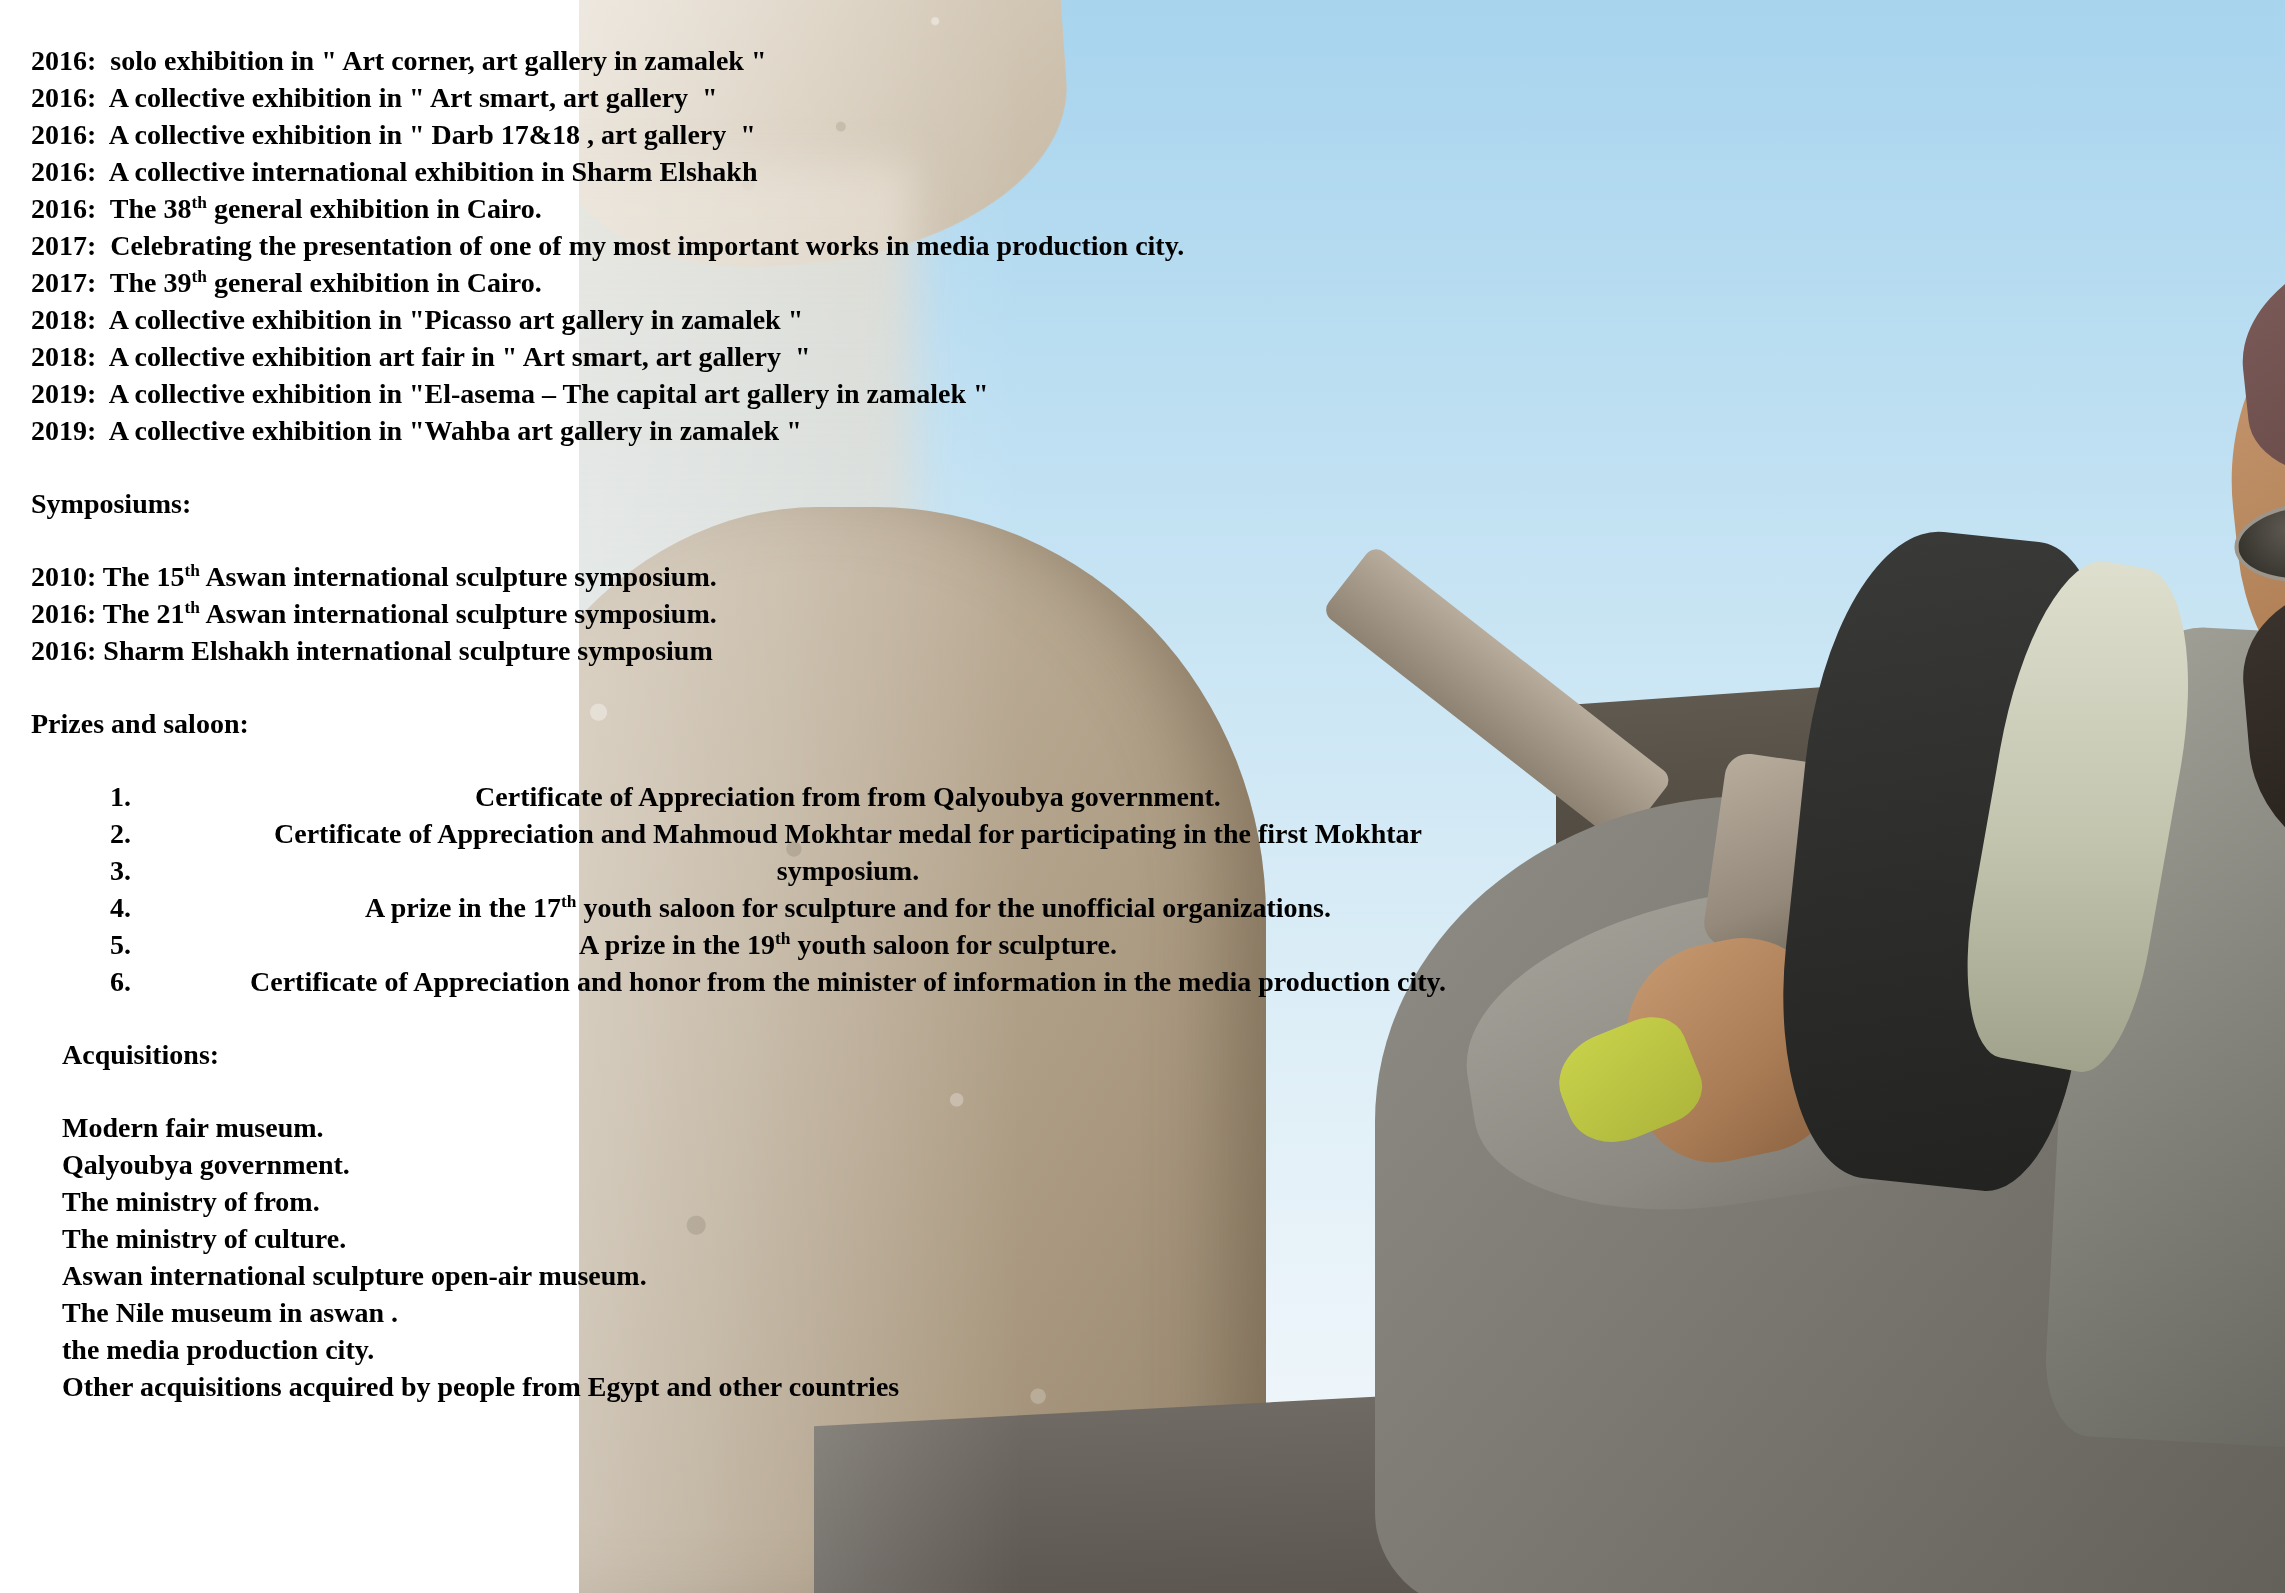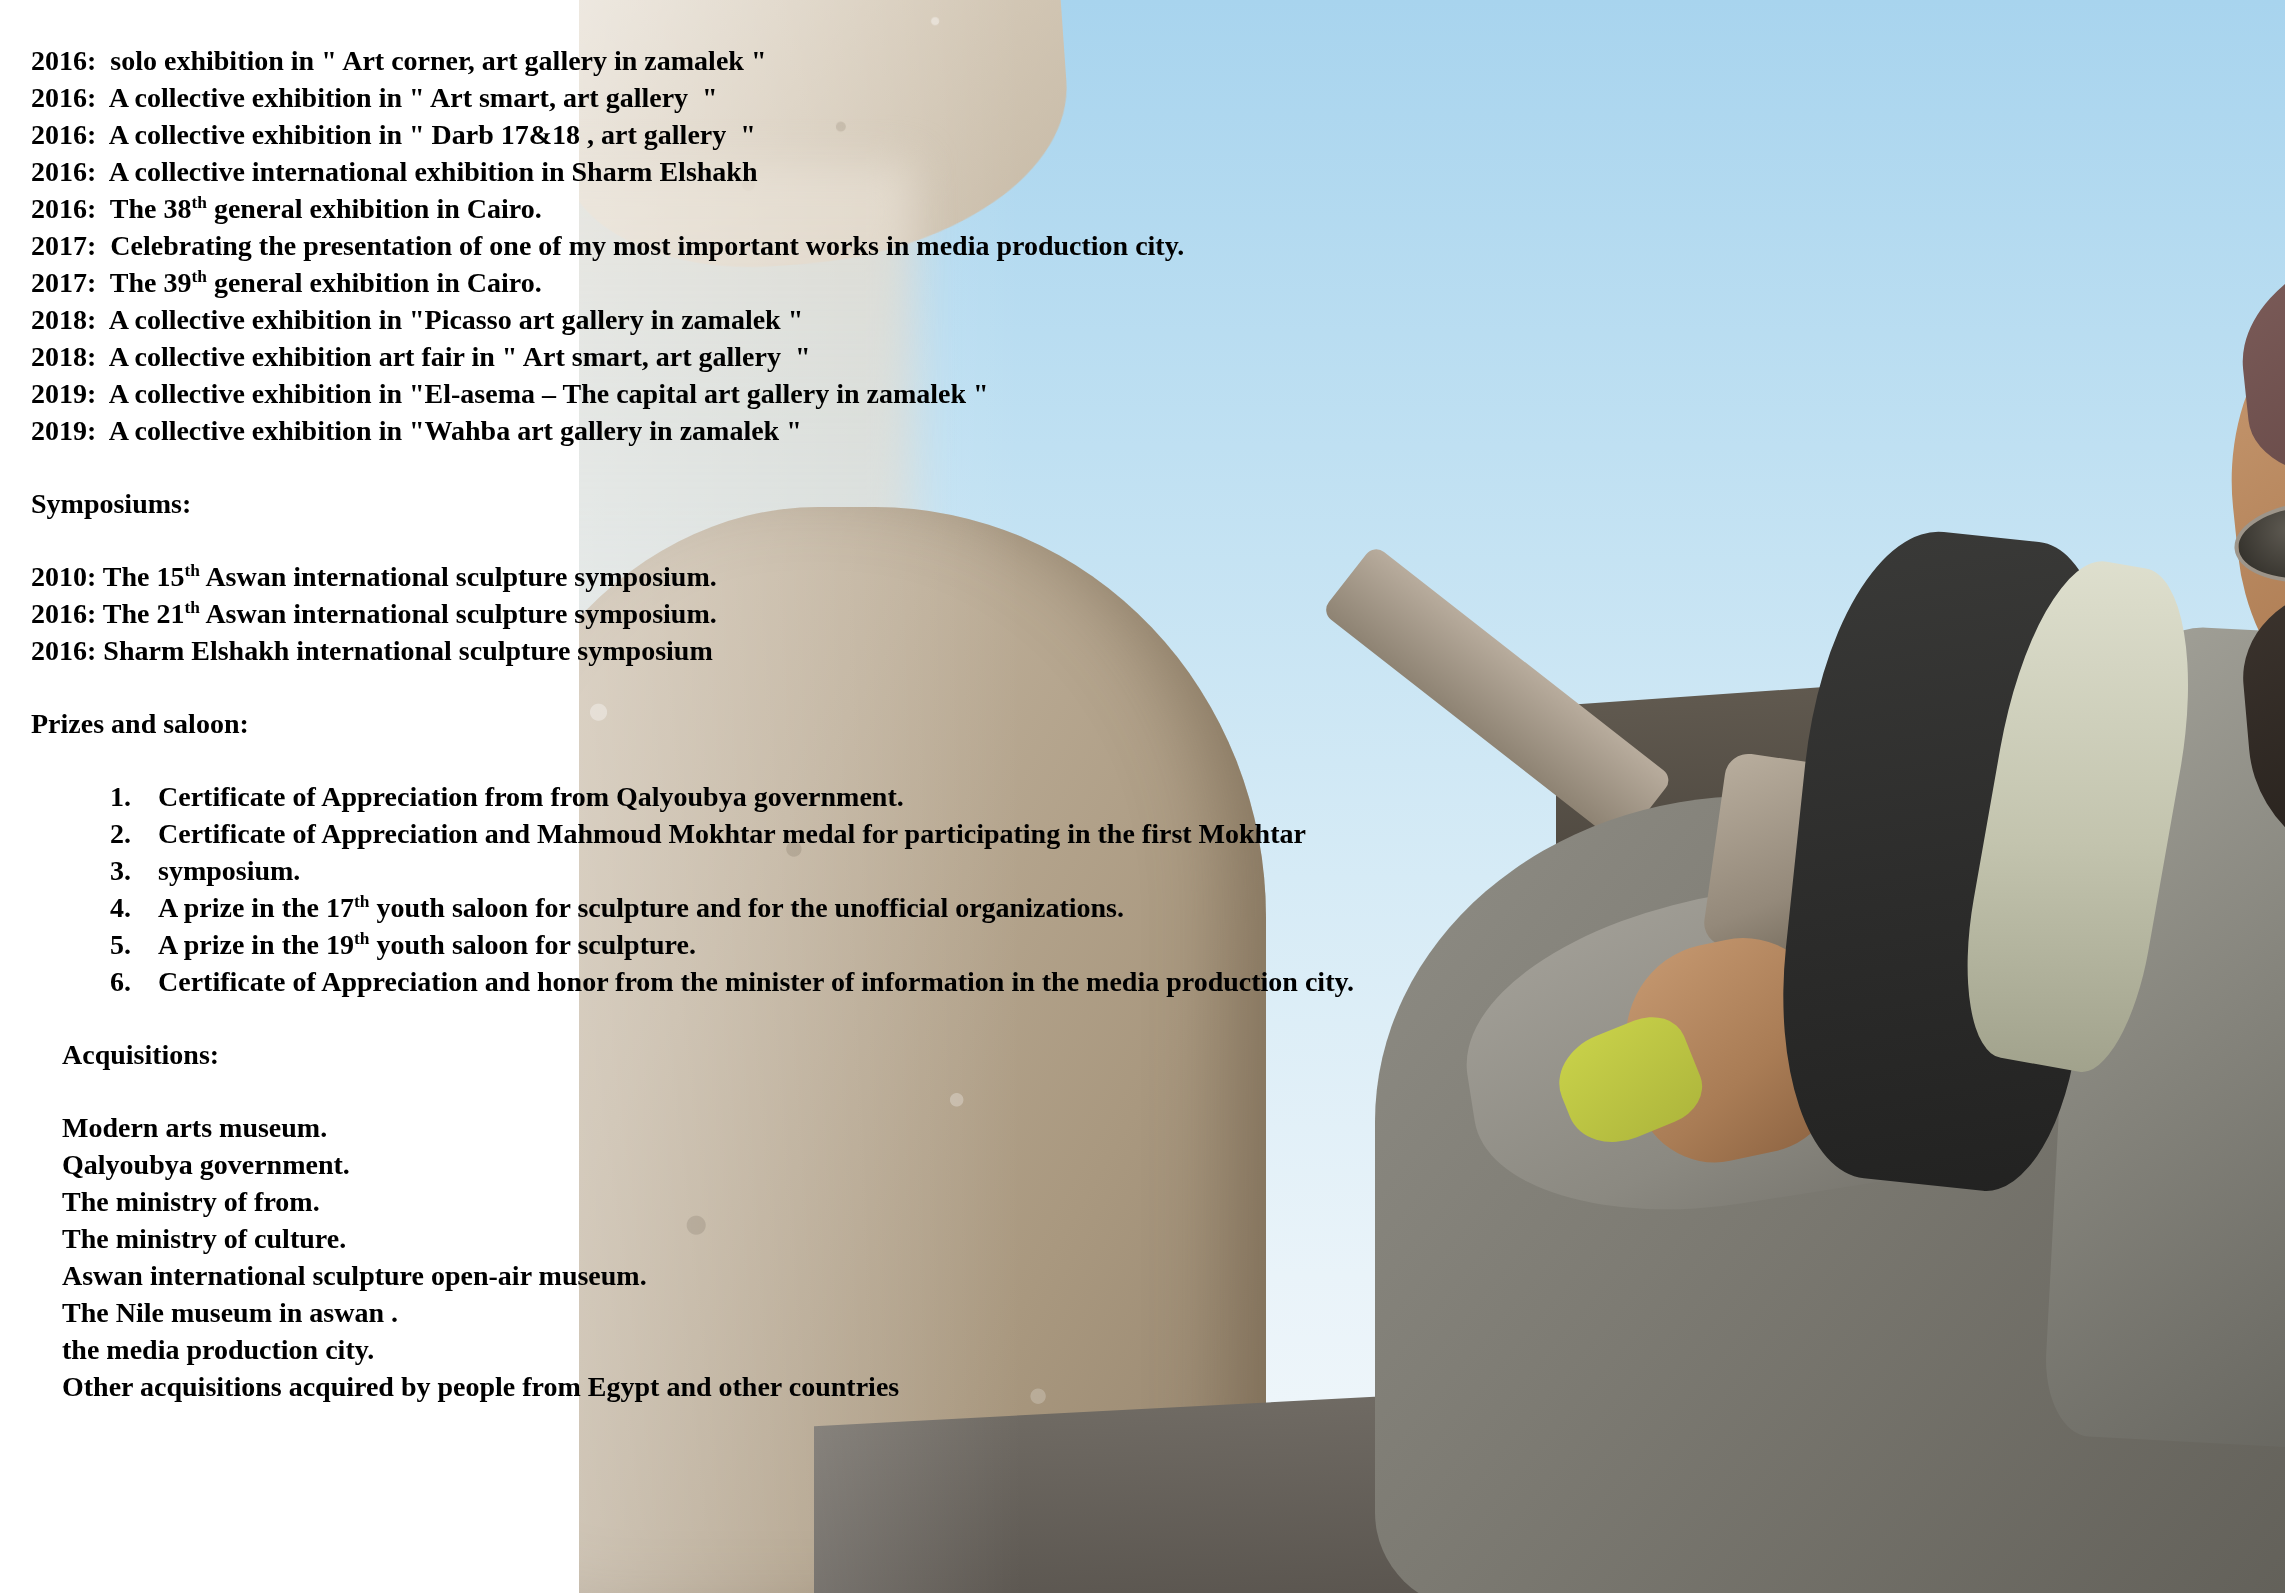--- a/index.html
+++ b/index.html
@@ -233,20 +233,21 @@
   }
   ol.prizes {
     margin: 0;
     padding-left: 107px;
     list-style-position: outside;
   }
   ol.prizes li {
     font-weight: bold;
     padding-left: 20px;
     margin: 0;
+    text-align: center;
   }
   sup { font-size: 0.62em; vertical-align: super; line-height: 0; }
 </style>
 </head>
 <body>
 
 <div id="page">
 
   <div id="photo">
     <div class="sky"></div>
@@ -323,21 +324,21 @@
     </ol>
 
     <div class="spacer"></div>
 
     <div style="padding-left:31px">
       <div class="heading" style="display:inline-block">Acquisitions:</div>
 
       <div class="spacer"></div>
 
       <div>
-        <div class="line">Modern arts museum.</div>
+        <div class="line">Modern fair museum.</div>
         <div class="line">Qalyoubya government.</div>
         <div class="line">The ministry of from.</div>
         <div class="line">The ministry of culture.</div>
         <div class="line">Aswan international sculpture open-air museum.</div>
         <div class="line">The Nile museum in aswan .</div>
         <div class="line">the media production city.</div>
         <div class="line">Other acquisitions acquired by people from Egypt and other countries</div>
       </div>
     </div>
 

